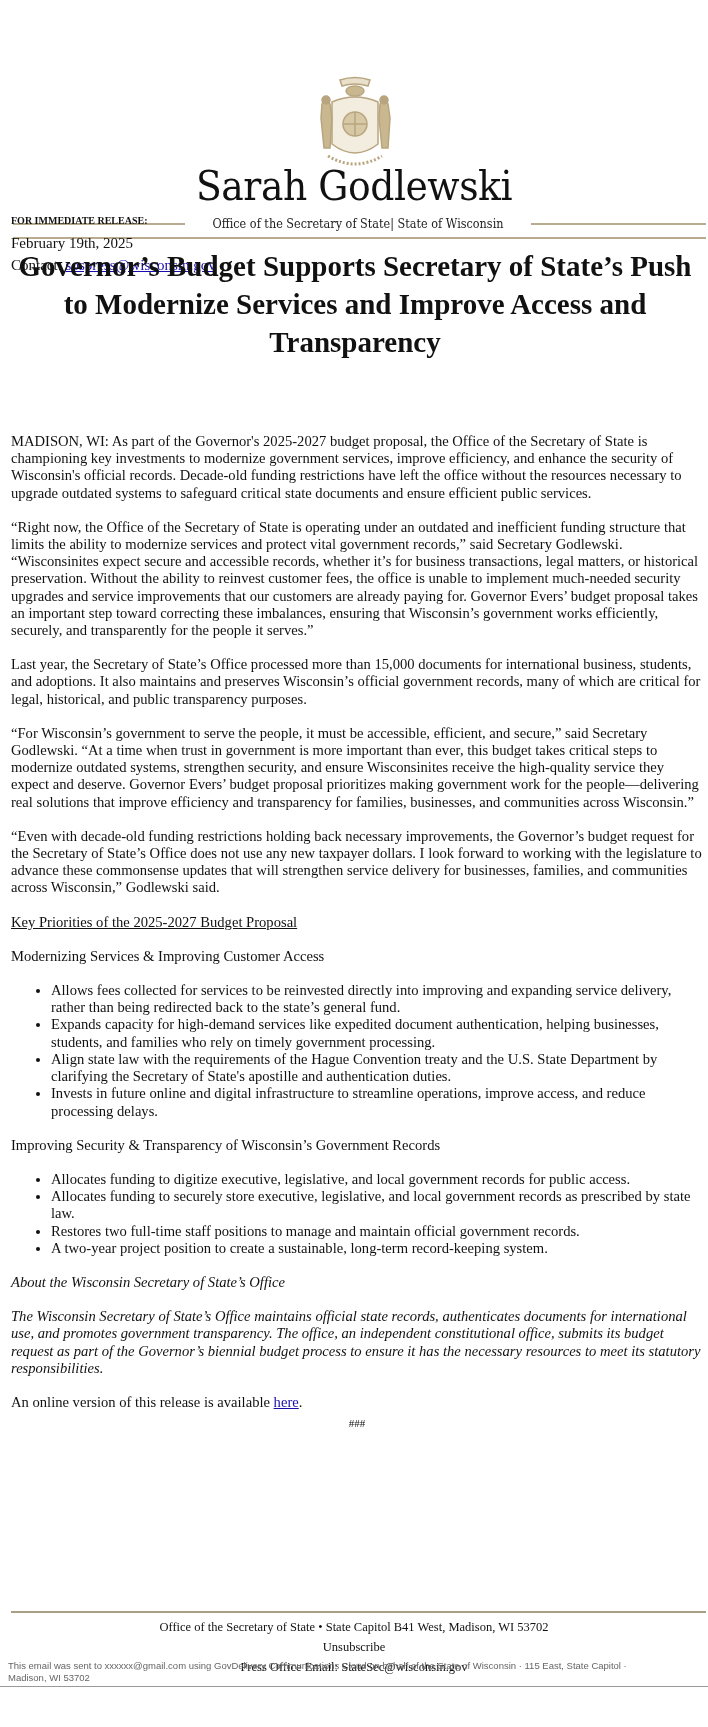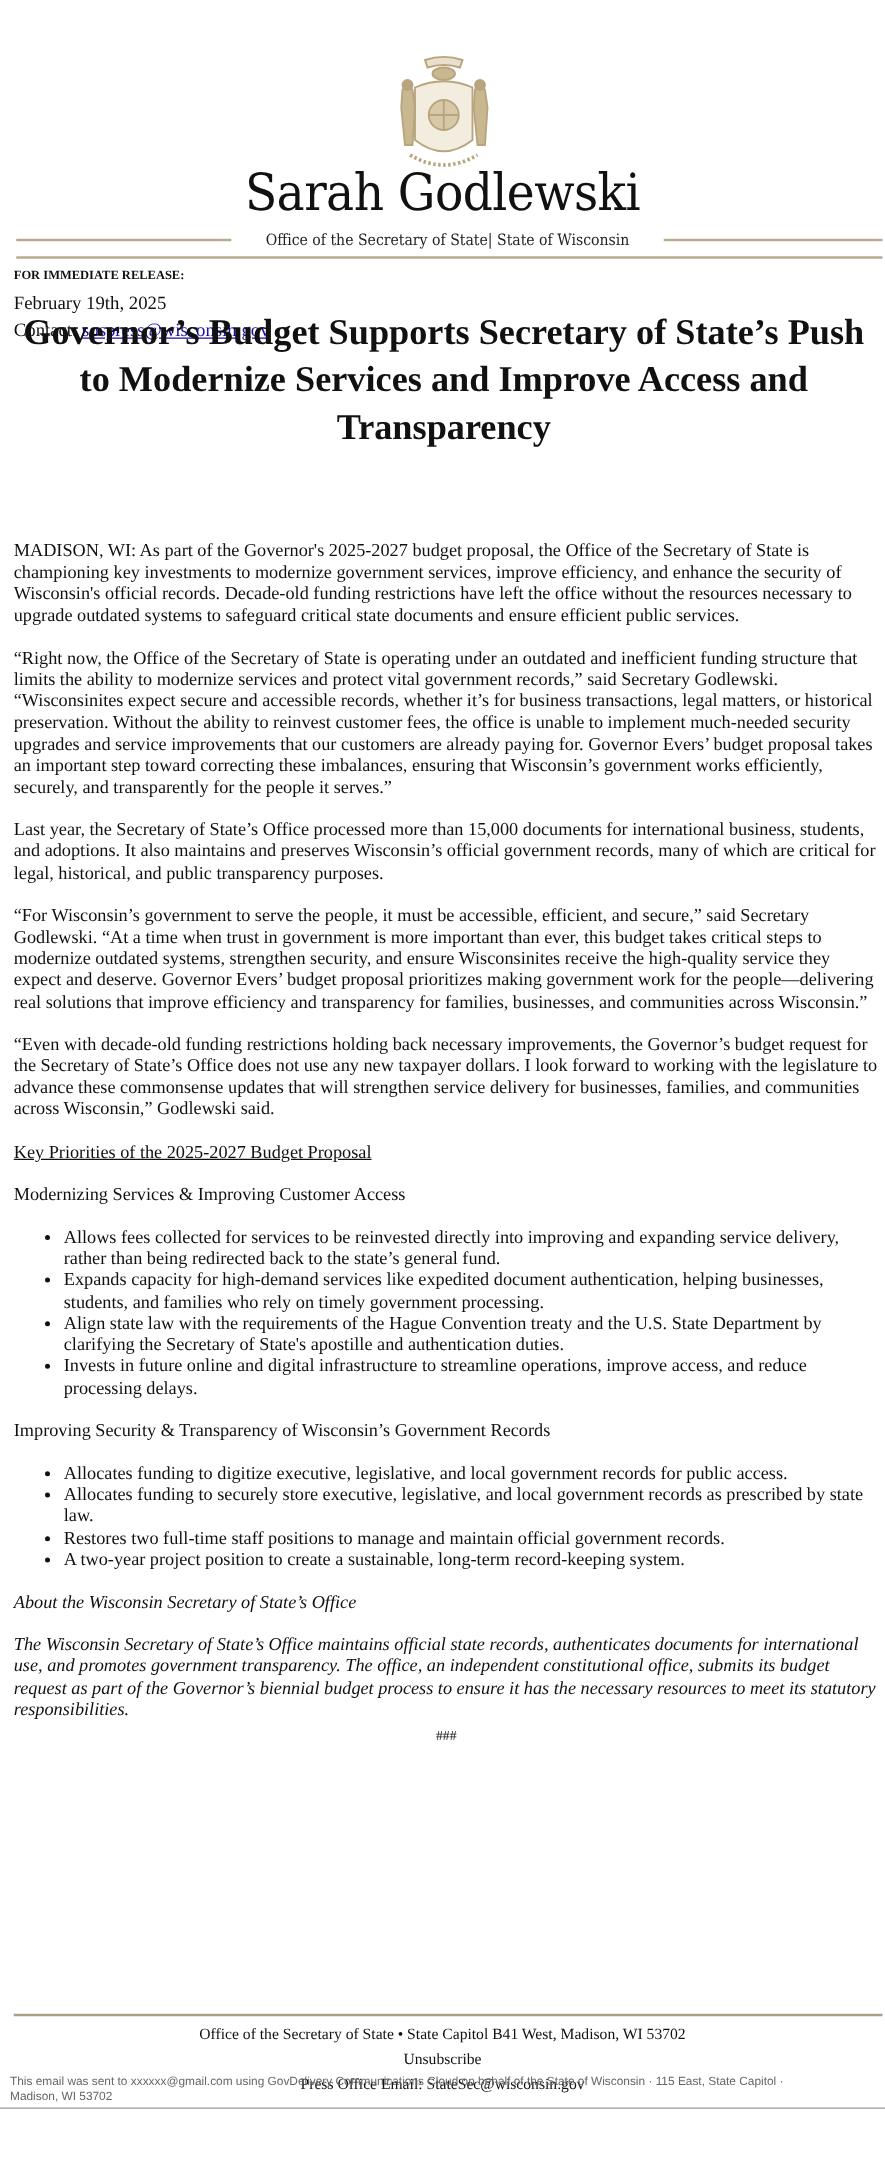--- a/index.html
+++ b/index.html
@@ -5,21 +5,21 @@
     * { box-sizing: border-box; margin: 0; padding: 0; }
     html, body { background: #ffffff; }
     body {
       width: 708px;
       height: 1727px;
       overflow: hidden;
       font-family: "Liberation Serif", "DejaVu Serif", serif;
       color: #111111;
       position: relative;
     }
-    .header { position: relative; height: 242px; }
+    .header { position: relative; height: 242px; margin-top: 32px; }
     .seal {
       position: absolute; left: 310px; top: 42px; width: 90px; height: 100px;
     }
     .brand-name {
       position: absolute; left: 0; width: 708px; top: 131px;
       text-align: center;
       font-family: "DejaVu Serif", "Liberation Serif", serif;
       font-size: 41px; letter-spacing: -0.5px; color: #111;
       line-height: 46px;
       transform: scaleX(0.92);
@@ -143,20 +143,23 @@
   <ul>
     <li>Allocates funding to digitize executive, legislative, and local government records for public access.</li>
     <li>Allocates funding to securely store executive, legislative, and local government records as prescribed by state law.</li>
     <li>Restores two full-time staff positions to manage and maintain official government records.</li>
     <li>A two-year project position to create a sustainable, long-term record-keeping system.</li>
   </ul>
 
   <p class="italic">About the Wisconsin Secretary of State’s Office</p>
   <p class="italic-p">The Wisconsin Secretary of State’s Office maintains official state records, authenticates documents for international use, and promotes government transparency. The office, an independent constitutional office, submits its budget request as part of the Governor’s biennial budget process to ensure it has the necessary resources to meet its statutory responsibilities.</p>
 
+  <p>
+    <span>An online version of this release is available </span><a class="link" href="#">here</a><span>.</span>
+  </p>
   <p class="hashes">###</p>
 </div>
 
 <div class="footer-rule"></div>
 <div class="footer">
   <div class="row">Office of the Secretary of State • State Capitol B41 West, Madison, WI 53702</div>
   <div class="row"><a href="#" style="color:#111;text-decoration:none;">Unsubscribe</a></div>
   <div class="row">Press Office Email: StateSec@wisconsin.gov</div>
 </div>
 <div class="bottom-rule"></div>

